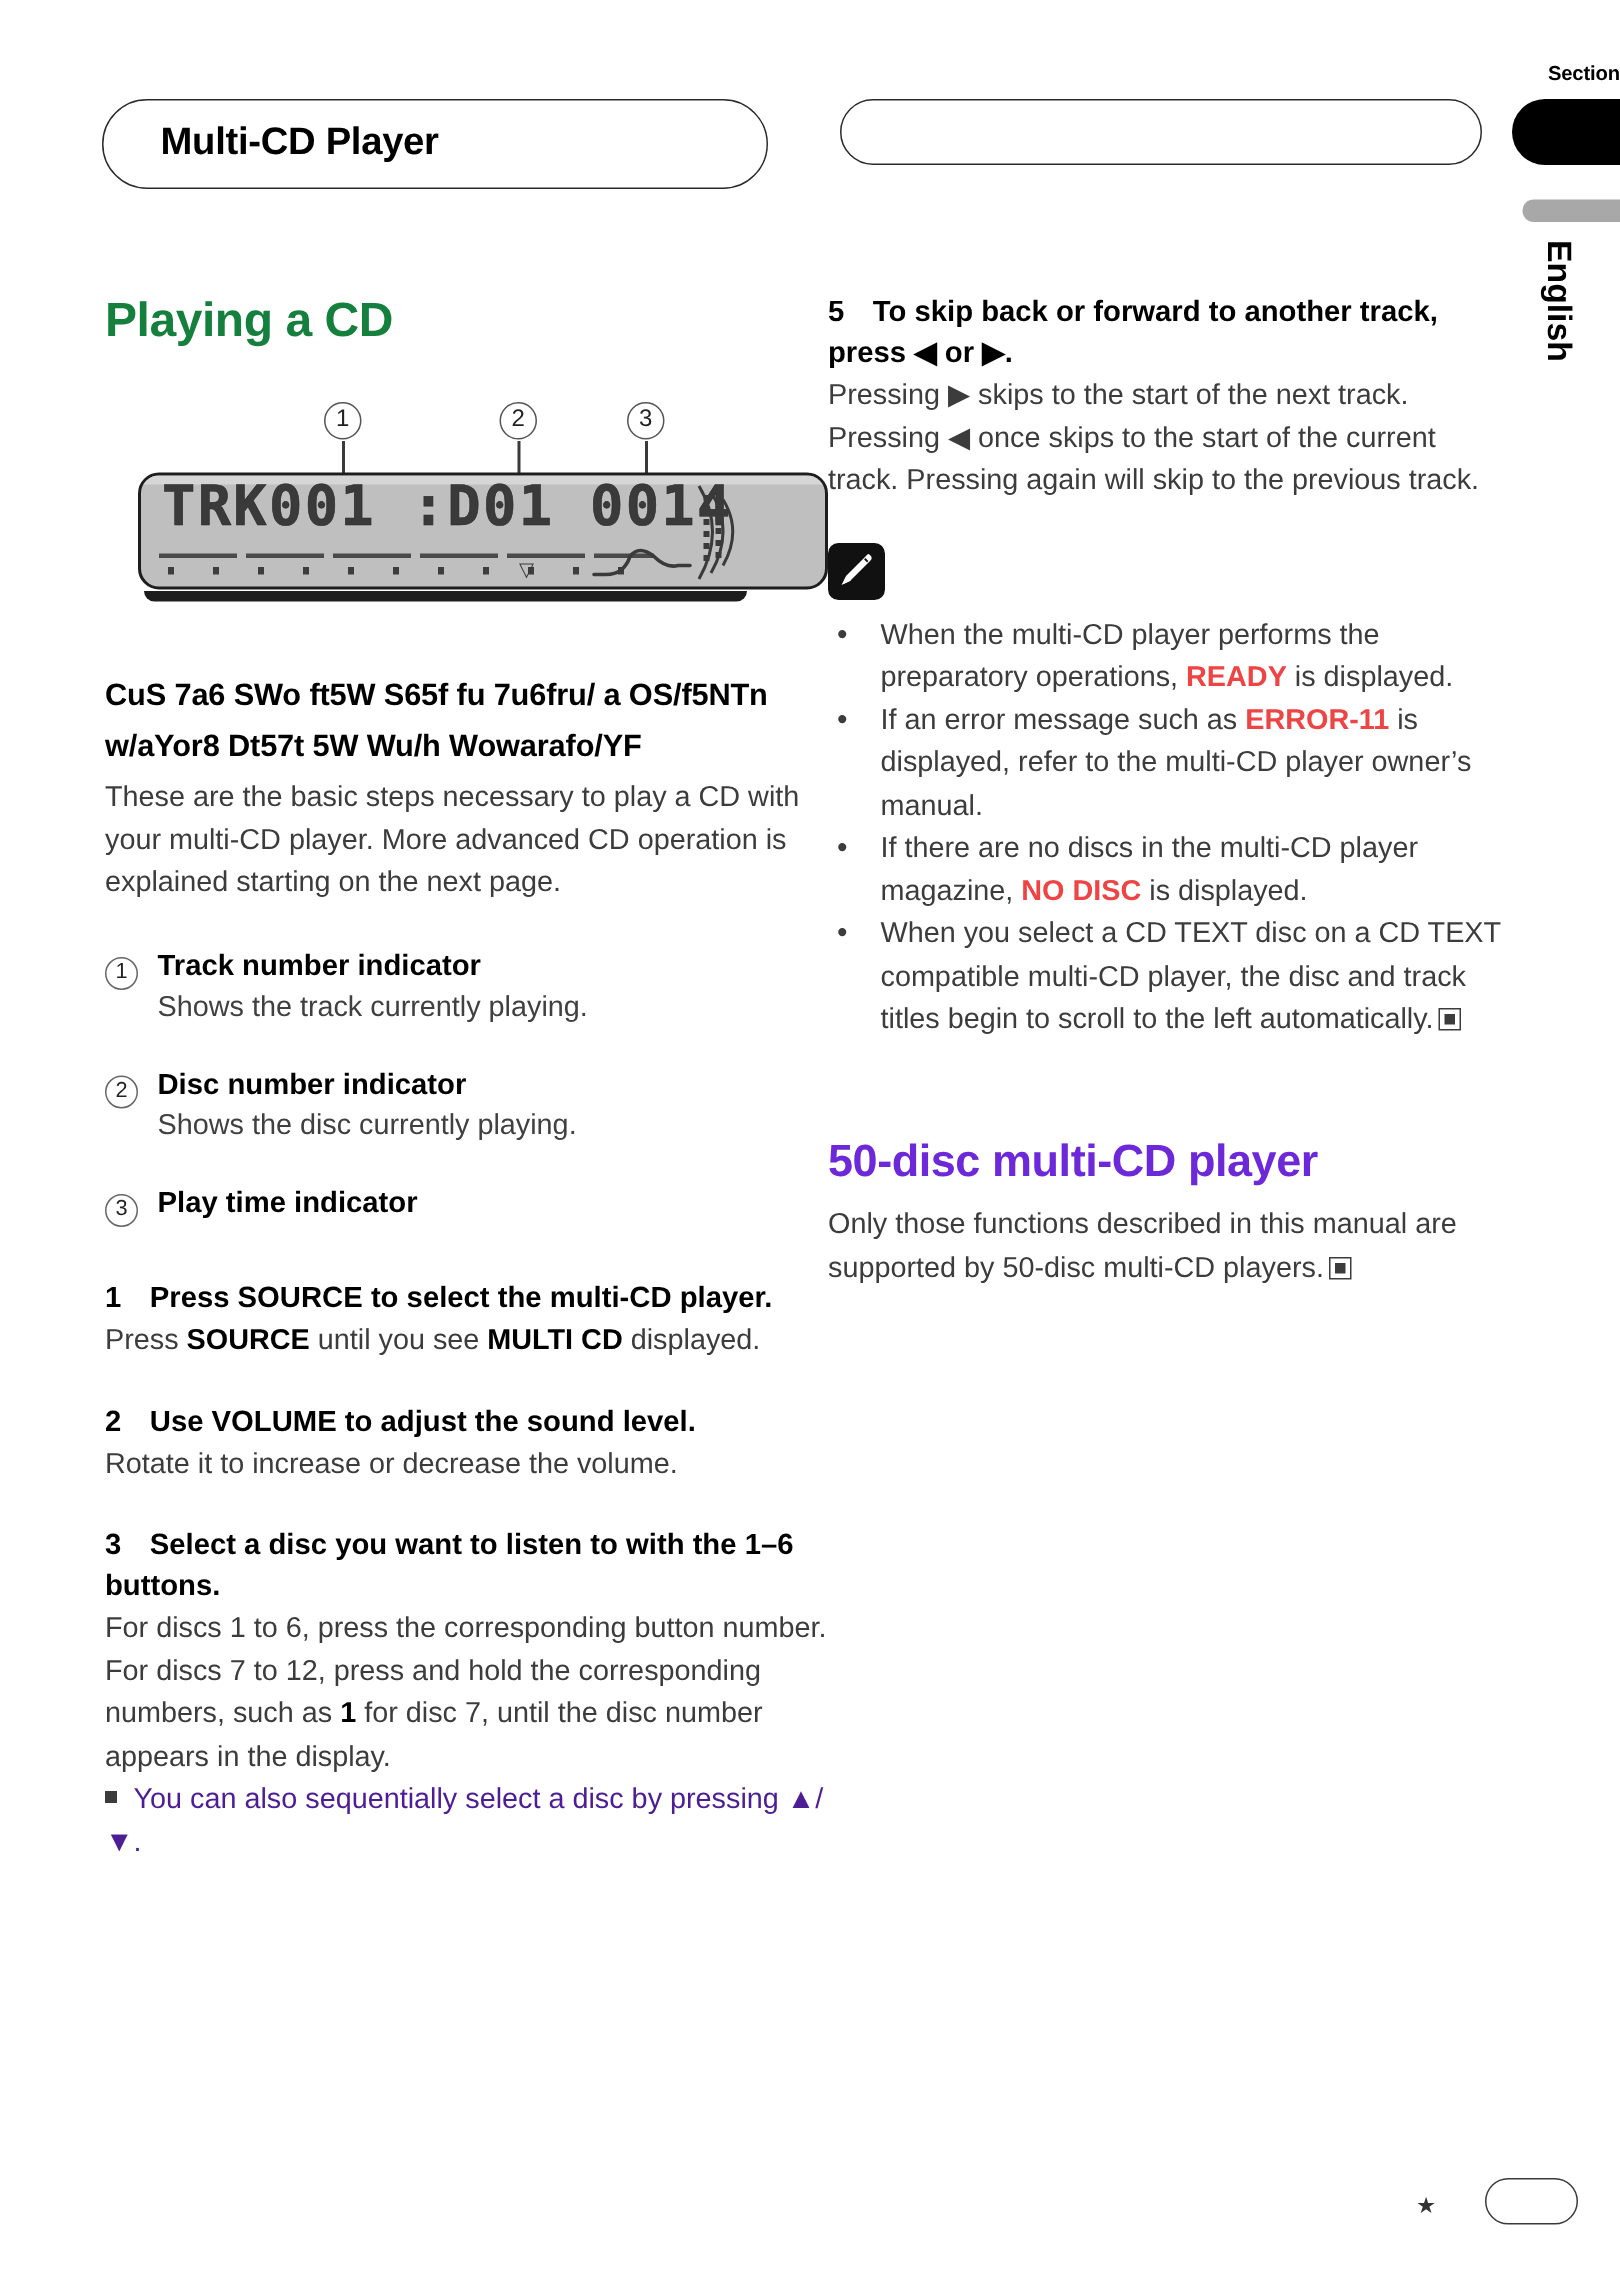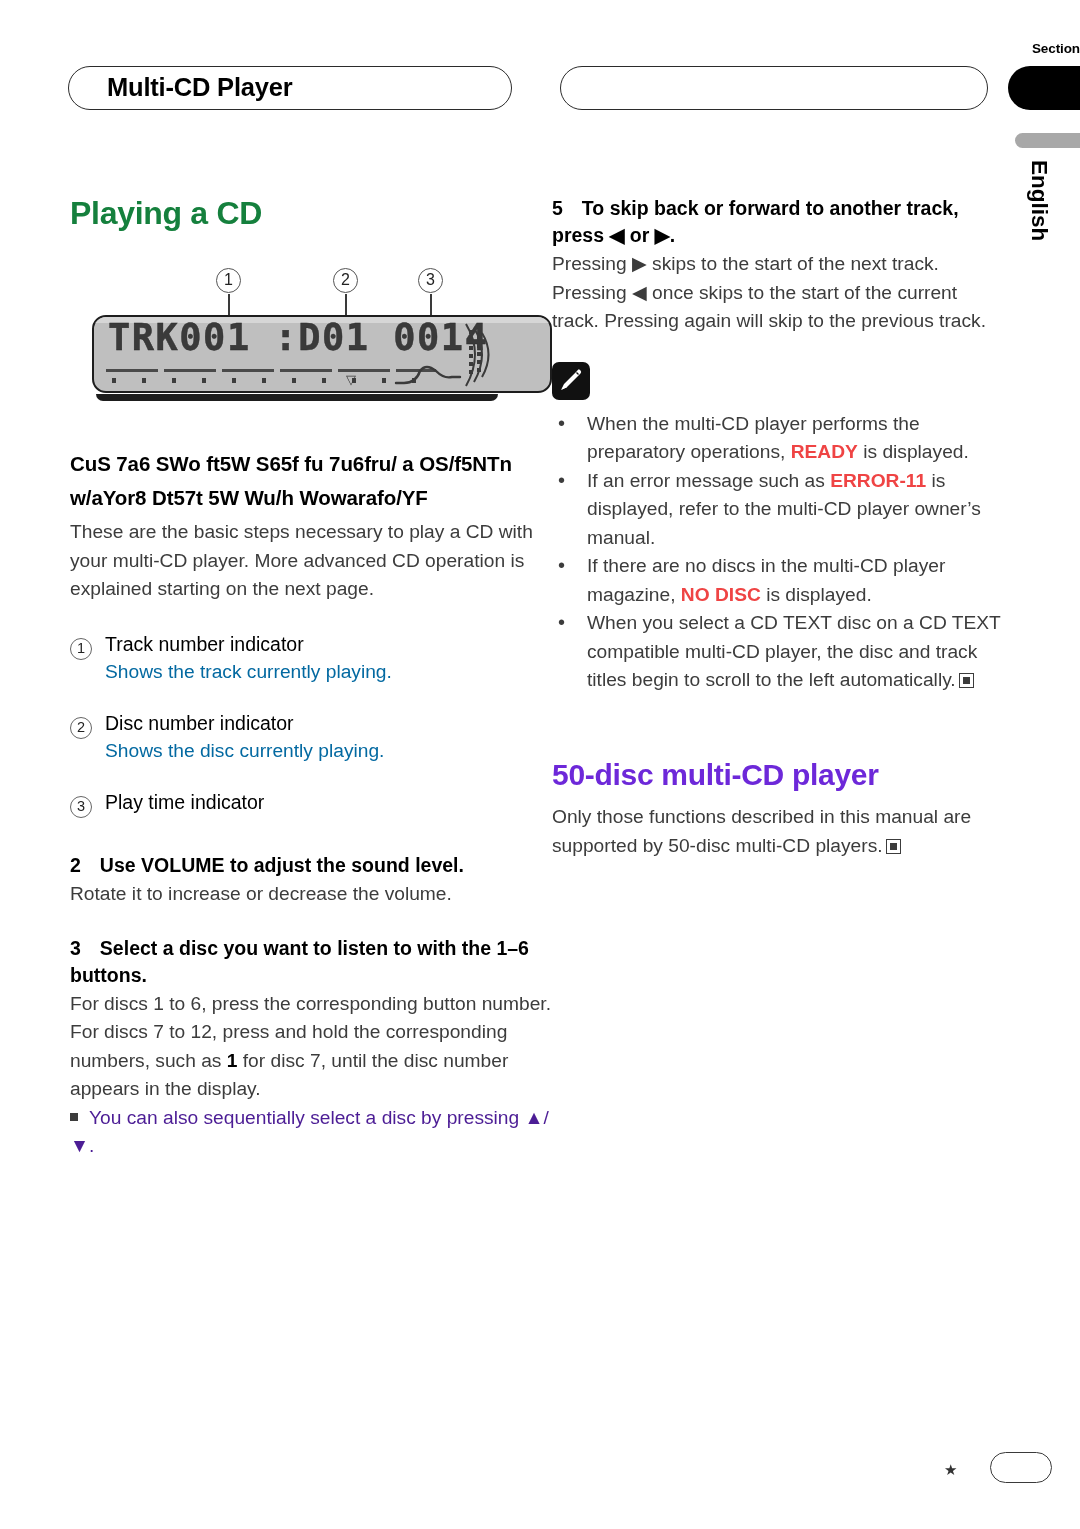--- a/index.html
+++ b/index.html
@@ -20,21 +20,21 @@
 
   
   .hdr-pill {
     position: absolute;
     box-sizing: border-box;
     border: 1.6px solid #2b2b2b;
     border-radius: 40px;
     background: #ffffff;
   }
   #hdr-left {
-    left: 68px; top: 66px; width: 444px; height: 44px;
+    left: 68px; top: 66px; width: 444px; height: 60px;
   }
   #hdr-left-text {
     position: absolute;
     left: 38px; top: 50%;
     transform: translateY(-52%);
     font-size: 25.5px;
     font-weight: bold;
     letter-spacing: -0.2px;
     color: #000;
     white-space: nowrap;
@@ -207,28 +207,28 @@
     font-size: 14.5px;
     line-height: 19.5px;
     text-align: center;
     color: #222;
     margin-right: 13px;
     position: relative;
     top: 2px;
   }
   .ind-title {
     font-size: 19.5px;
-    font-weight: normal;
+    font-weight: bold;
     color: #000;
   }
   .ind-desc {
     margin: 0 0 0 35px;
     font-size: 19.2px;
     line-height: 28.5px;
-    color: #0369a1;
+    color: #404040;
   }
 
   
   .step { margin: 0 0 26px 0; }
   .step-head {
     font-size: 19.5px;
     font-weight: bold;
     color: #000;
     line-height: 27px;
     margin: 0 0 1px 0;
@@ -422,20 +422,26 @@
 
     <div class="ind-item">
       <div class="ind-head">
         <span class="ind-circle">3</span>
         <span class="ind-title">Play time indicator</span>
       </div>
     </div>
 
     <div class="gap-sm"></div>
 
+    <div class="step">
+      <div class="step-head">
+        <span class="num">1</span><span>Press SOURCE to select the multi-CD player.</span>
+      </div>
+      <p class="step-body"><span>Press </span><b>SOURCE</b><span> until you see </span><b>MULTI CD</b><span> displayed.</span></p>
+    </div>
 
     <div class="step">
       <div class="step-head">
         <span class="num">2</span><span>Use VOLUME to adjust the sound level.</span>
       </div>
       <p class="step-body">Rotate it to increase or decrease the volume.</p>
     </div>
 
     <div class="step">
       <div class="step-head">

